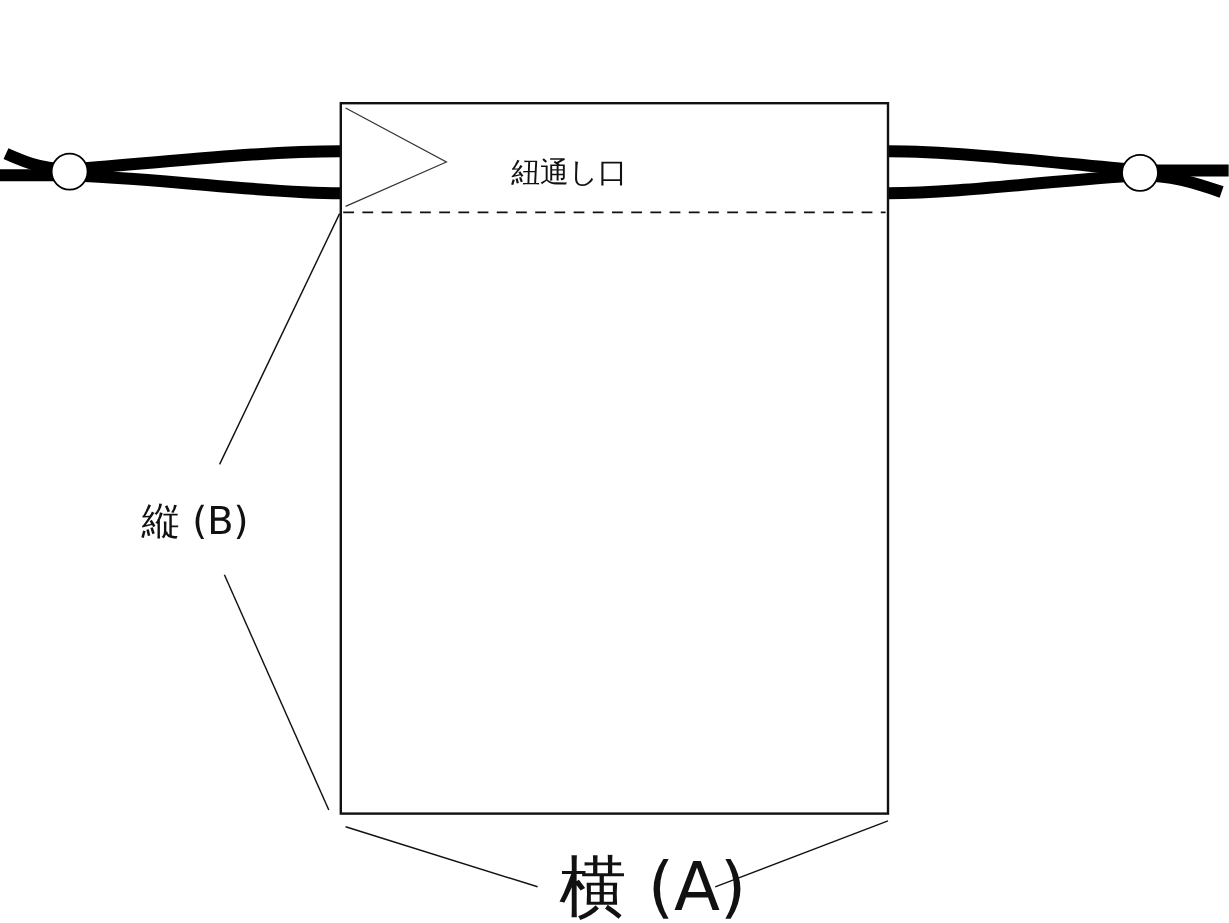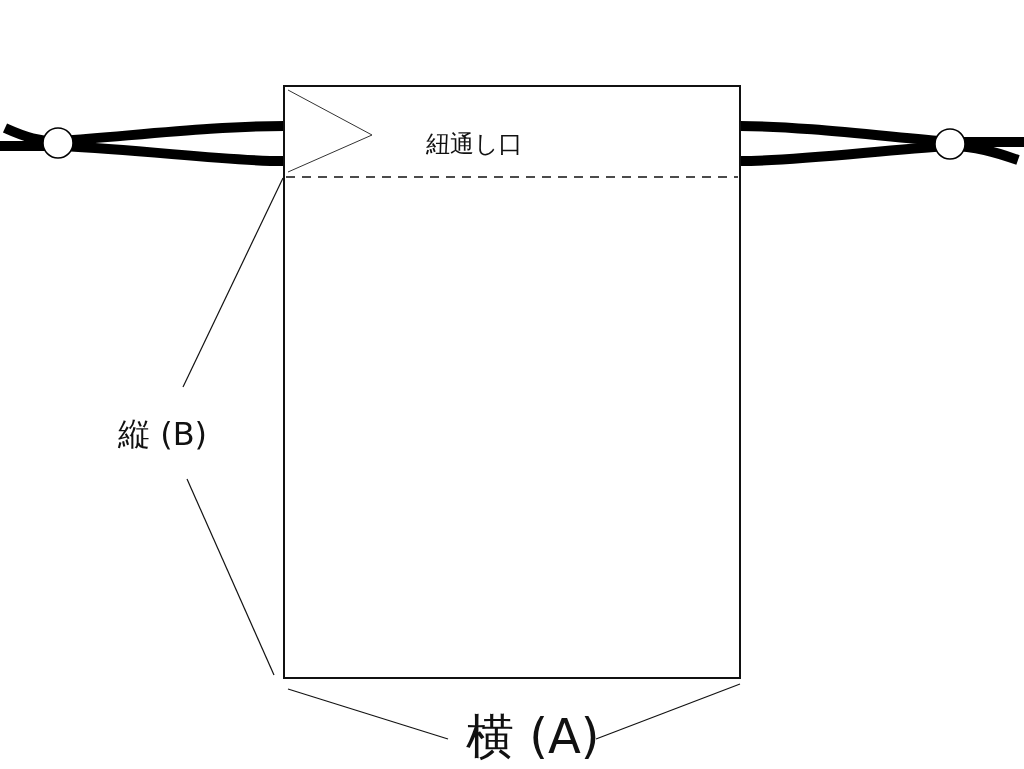--- a/index.html
+++ b/index.html
@@ -34,21 +34,21 @@
       margin-left: 48px;
     }
     .label-height {
       left: 118px;
       top: 418px;
       font-size: 32px;
     }
     .label-width {
       left: 466px;
       top: 712px;
-      font-size: 48px;
+      font-size: 56px;
     }
   </style>
 </head>
 <body>
 
 <svg id="diagram" viewBox="0 0 1024 769" xmlns="http://www.w3.org/2000/svg">
 
   <g>
     <path d="M284,126 C220,126 150,134 60,141 C40,142 25,137 5,128" fill="none" stroke="#000" stroke-width="10" stroke-linecap="butt"></path>
     <path d="M284,161 C220,161 150,150 60,146 L0,146" fill="none" stroke="#000" stroke-width="10" stroke-linecap="butt"></path>

